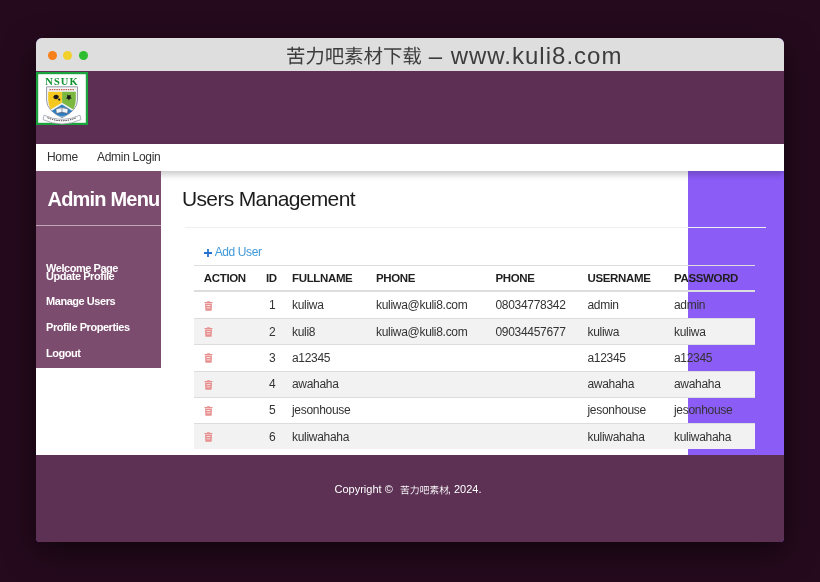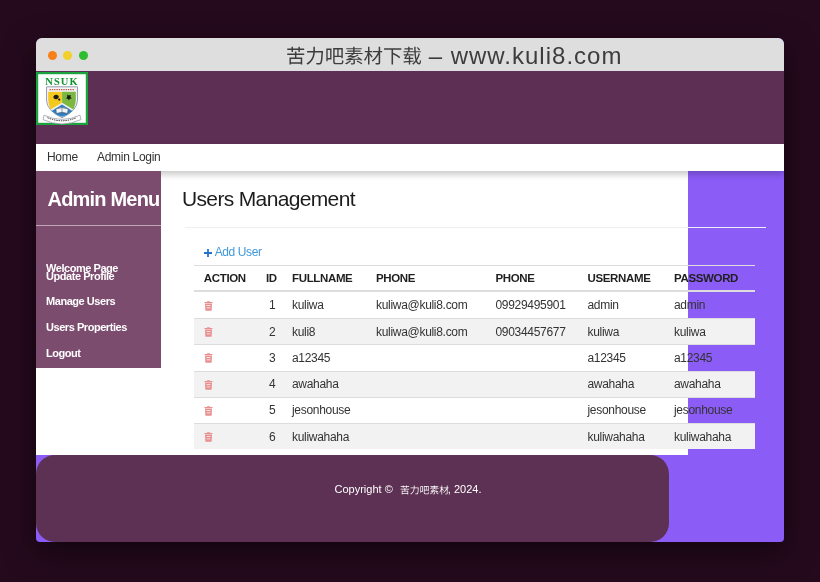--- a/index.html
+++ b/index.html
@@ -8,21 +8,21 @@
 .dot { position:absolute; top:12.8px; width:9.4px; height:9.4px; border-radius:50%; }
 #header { position:absolute; left:0; top:32.5px; width:748px; height:73px; background:#5e2f54; }
 #htitle { position:absolute; left:124px; top:3.4px; width:420px; color:#f7f3f6; font-size:22px; line-height:35.8px; letter-spacing:4.5px; }
 #cont { position:absolute; left:0; top:132.5px; width:652px; height:284.5px; background:#fff; }
 #nav { position:absolute; left:0; top:105.5px; width:748px; height:27px; background:#fff; box-shadow:0 4px 6px rgba(0,0,0,0.2);text-align:center; }
 #nav span { position:absolute; top:0; line-height:27px; font-size:12px; letter-spacing:-0.3px; color:#333; }
 #sbar { position:absolute; left:0; top:132.5px; width:124.5px; height:197.5px; background:#7c4c6f; }
 #amenu { position:absolute; left:11.5px; top:17px; color:#fff; font-size:20px; font-weight:bold; letter-spacing:-0.8px; }
 #sbar .sep { position:absolute; left:0; top:54.5px; width:124.5px; height:1px; background:rgba(255,255,255,0.5); }
 .mi { position:absolute; left:10px; color:#fff; font-size:11px; line-height:11px; font-weight:bold; letter-spacing:-0.45px; }
-#footer { position:absolute; left:0; top:417px; width:633px; height:87px; background:#5d3154;border-radius:19px; }
+#footer { position:absolute; left:0; top:417px; width:748px; height:87px; background:#5d3154; }
 #um { position:absolute; left:146px; top:17.9px; font-size:21px; line-height:21px; letter-spacing:-0.65px; color:#1c1c1c; }
 #hr { position:absolute; left:148.5px; top:56px; width:581px; height:1px; background:#efefef; }
 #adduser { position:absolute; left:178.7px; top:75.9px; font-size:12px; line-height:12px; color:#3f99db; letter-spacing:-0.4px; }
 #plus { position:absolute; left:168px; top:78px; }
 #table { position:absolute; left:158px; top:94.5px; width:561px; font-size:12px; color:#333; letter-spacing:-0.3px; }
 .row { display:flex; height:26.2px; align-items:center; border-top:1px solid #ddd; }
 .row.head + .row { border-top:none; }
 .row.head { border-top:1px solid #ddd; border-bottom:2px solid #ddd; font-weight:bold; font-size:11.5px; color:#1f1f1f; height:27px; letter-spacing:-0.35px; }
 .row.even { background:#f2f2f2; }
 .c1 { width:61px; padding-left:9.8px; }
@@ -85,21 +85,21 @@
             <svg class="tr" width="9" height="10" viewBox="0 0 10 11">
               <g fill="#e89090">
                 <path d="M3.6 0.2 L6.4 0.2 L6.7 1.1 L9.3 1.1 Q9.9 1.6 9.3 2.1 L0.7 2.1 Q0.1 1.6 0.7 1.1 L3.3 1.1 Z"></path>
                 <path d="M1.1 2.8 L8.9 2.8 L8.5 10.2 Q8.4 10.9 7.7 10.9 L2.3 10.9 Q1.6 10.9 1.5 10.2 Z M2.7 4.6 L2.8 5.5 L7.2 5.5 L7.3 4.6 Z M2.9 7.2 L3.0 8.1 L7.0 8.1 L7.1 7.2 Z" fill-rule="evenodd"></path>
               </g>
             </svg>
           </div>
           <div class="c2">1</div>
           <div class="c3">kuliwa</div>
           <div class="c4">kuliwa@kuli8.com</div>
-          <div class="c5">09929495901</div>
+          <div class="c5">08034778342</div>
           <div class="c6">admin</div>
           <div class="c7">admin</div>
         </div>
 <div class="row even">
           <div class="c1">
             <svg class="tr" width="9" height="10" viewBox="0 0 10 11">
               <g fill="#e89090">
                 <path d="M3.6 0.2 L6.4 0.2 L6.7 1.1 L9.3 1.1 Q9.9 1.6 9.3 2.1 L0.7 2.1 Q0.1 1.6 0.7 1.1 L3.3 1.1 Z"></path>
                 <path d="M1.1 2.8 L8.9 2.8 L8.5 10.2 Q8.4 10.9 7.7 10.9 L2.3 10.9 Q1.6 10.9 1.5 10.2 Z M2.7 4.6 L2.8 5.5 L7.2 5.5 L7.3 4.6 Z M2.9 7.2 L3.0 8.1 L7.0 8.1 L7.1 7.2 Z" fill-rule="evenodd"></path>
               </g>
@@ -181,21 +181,21 @@
   <div id="nav">
       <span style="left:11px;">Home</span>
       <span style="left:61px;">Admin Login</span>
     </div>
   <div id="sbar">
     <div id="amenu">Admin Menu</div>
     <div class="sep"></div>
     <div class="mi" style="top:92px;">Welcome Page</div>
     <div class="mi" style="top:100.2px;text-align:right;">Update Profile</div>
     <div class="mi" style="top:125.8px;">Manage Users</div>
-    <div class="mi" style="top:151.5px;">Users Properties</div>
+    <div class="mi" style="top:151.5px;">Profile Properties</div>
     <div class="mi" style="top:177.1px;">Logout</div>
   </div>
   <div id="footer">
       <div id="ftext">Copyright © <span style="display:inline-block;width:52px;"></span>, 2024.</div>
     </div>
 </div>
 <div id="ttext" style="position:absolute;left:421px;top:46.5px;font-size:24px;letter-spacing:1px;color:#3d3d3d;line-height:18px;">&nbsp;– www.kuli8.com</div>
 <svg style="position:absolute;left:285.5px;top:46px;color:#3d3d3d;" width="135.8" height="19.4" viewBox="0 0 7000 1000" fill="currentColor">
     <path transform="translate(0,880) scale(1,-1)" d="M62.539794921875 490.8704833984375H938.0701904296875V420.5289306640625H62.539794921875ZM459.379150390625 600.1201171875H536.180908203125V239.379150390625H459.379150390625ZM221.700439453125 37.8408203125H792.279296875V-32.3306884765625H221.700439453125ZM177.3994140625 285.2901611328125H835.700439453125V-77.140380859375H759.11865234375V215.7286376953125H251.4710693359375V-78.9703369140625H177.3994140625ZM64.759765625 747.8907470703125H935.2901611328125V678.3292236328125H64.759765625ZM284.1591796875 839.7503662109375H358.0108642578125V568.2496337890625H284.1591796875ZM637.7691650390625 839.7503662109375H712.0108642578125V568.2496337890625H637.7691650390625Z"></path>
     <path transform="translate(1000,880) scale(1,-1)" d="M82.5897216796875 621.500732421875H858.83935546875V545.0889892578125H82.5897216796875ZM829.55859375 621.500732421875H907.140380859375Q907.140380859375 621.500732421875 906.9453735351562 613.6856079101562Q906.7503662109375 605.8704833984375 906.2503662109375 596.7753295898438Q905.7503662109375 587.68017578125 905.3603515625 581.9500732421875Q896.5303955078125 427.020263671875 888.1154174804688 318.05535888671875Q879.700439453125 209.0904541015625 869.5904541015625 138.48046875Q859.48046875 67.8704833984375 846.98046875 27.5904541015625Q834.48046875 -12.6895751953125 817.48046875 -31.2496337890625Q799.1903076171875 -53.4898681640625 779.5951538085938 -61.30499267578125Q760 -69.1201171875 731.099853515625 -71.68017578125Q705.759765625 -74.240234375 661.3447875976562 -73.21527099609375Q616.9298095703125 -72.1903076171875 570.7098388671875 -69.9703369140625Q569.7098388671875 -53.219970703125 563.1396484375 -31.179443359375Q556.5694580078125 -9.138916015625 545.3292236328125 7.221435546875Q596.819091796875 2.6114501953125 640.3939819335938 1.50146484375Q683.9688720703125 0.3914794921875 702.5289306640625 0.3914794921875Q718.7489013671875 0.3914794921875 729.5538940429688 3.281494140625Q740.35888671875 6.1715087890625 749.138916015625 15.5615234375Q762.9688720703125 29.3914794921875 774.6888427734375 67.80645751953125Q786.4088134765625 106.221435546875 795.9337768554688 175.38134765625Q805.458740234375 244.541259765625 813.7886962890625 350.5810546875Q822.11865234375 456.620849609375 829.55859375 605.700439453125ZM409.698974609375 838.3603515625H488.4508056640625V664.59912109375Q488.4508056640625 595.9891357421875 482.25579833984375 519.59912109375Q476.060791015625 443.2091064453125 456.1707763671875 363.51409912109375Q436.28076171875 283.819091796875 395.1707763671875 205.09912109375Q354.060791015625 126.379150390625 284.92584228515625 52.80426025390625Q215.7908935546875 -20.7706298828125 110.9110107421875 -83.92041015625Q105.0108642578125 -74.460205078125 95.07562255859375 -63.35491943359375Q85.140380859375 -52.2496337890625 73.92510986328125 -41.619384765625Q62.7098388671875 -30.9891357421875 53.2496337890625 -24.698974609375Q153.0093994140625 34.720703125 218.30426025390625 102.78546142578125Q283.59912109375 170.8502197265625 322.34405517578125 243.47503662109375Q361.0889892578125 316.099853515625 379.698974609375 389.19970703125Q398.3089599609375 462.299560546875 404.00396728515625 532.2894287109375Q409.698974609375 602.279296875 409.698974609375 664.59912109375Z"></path>

